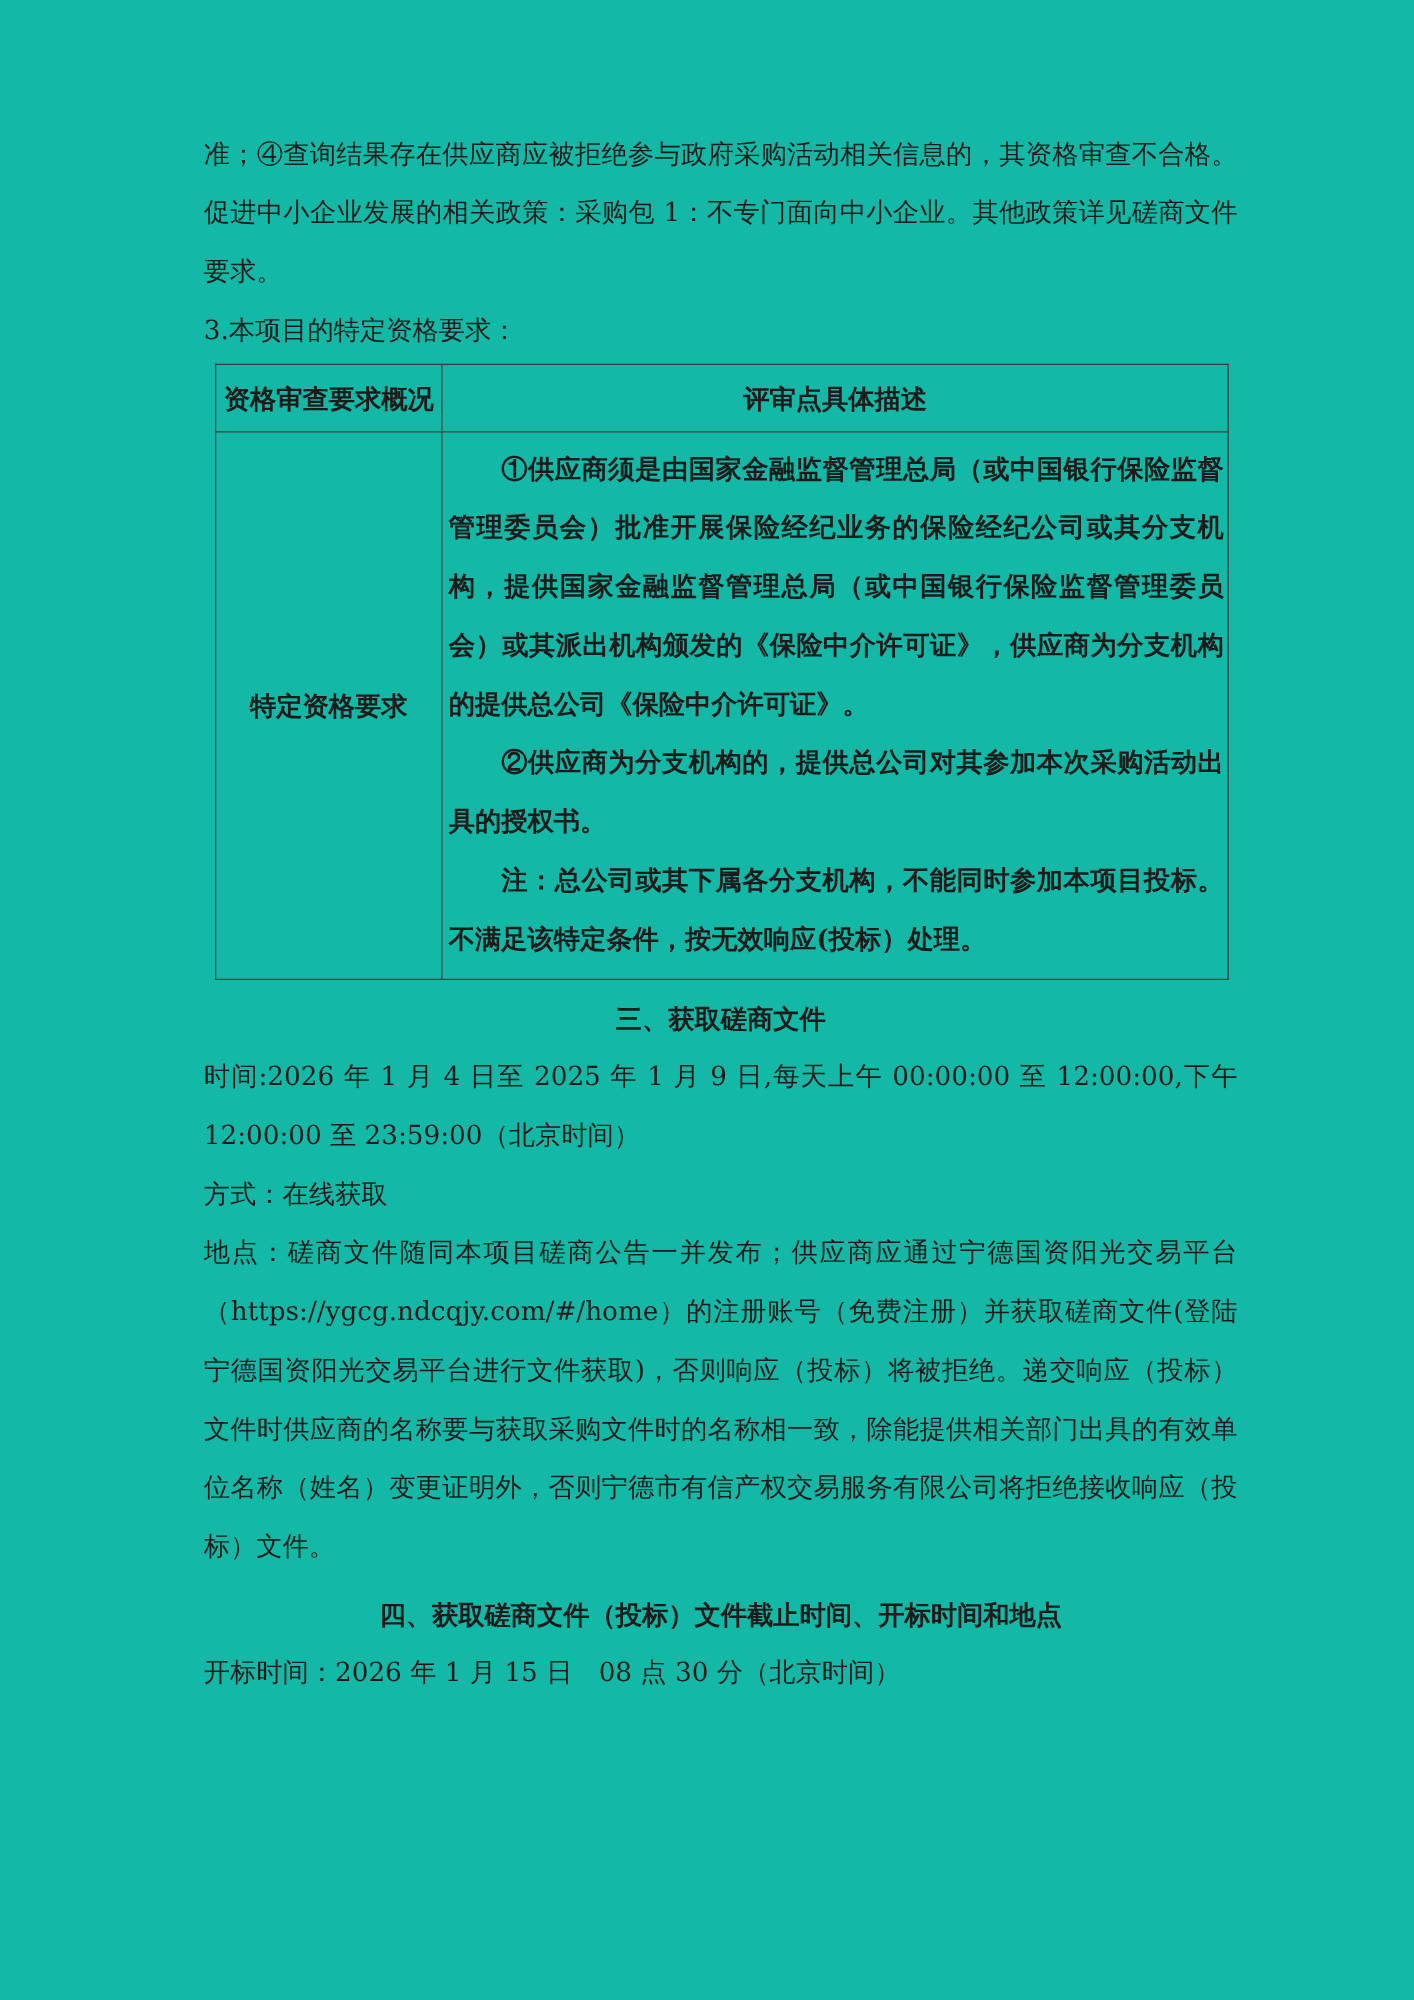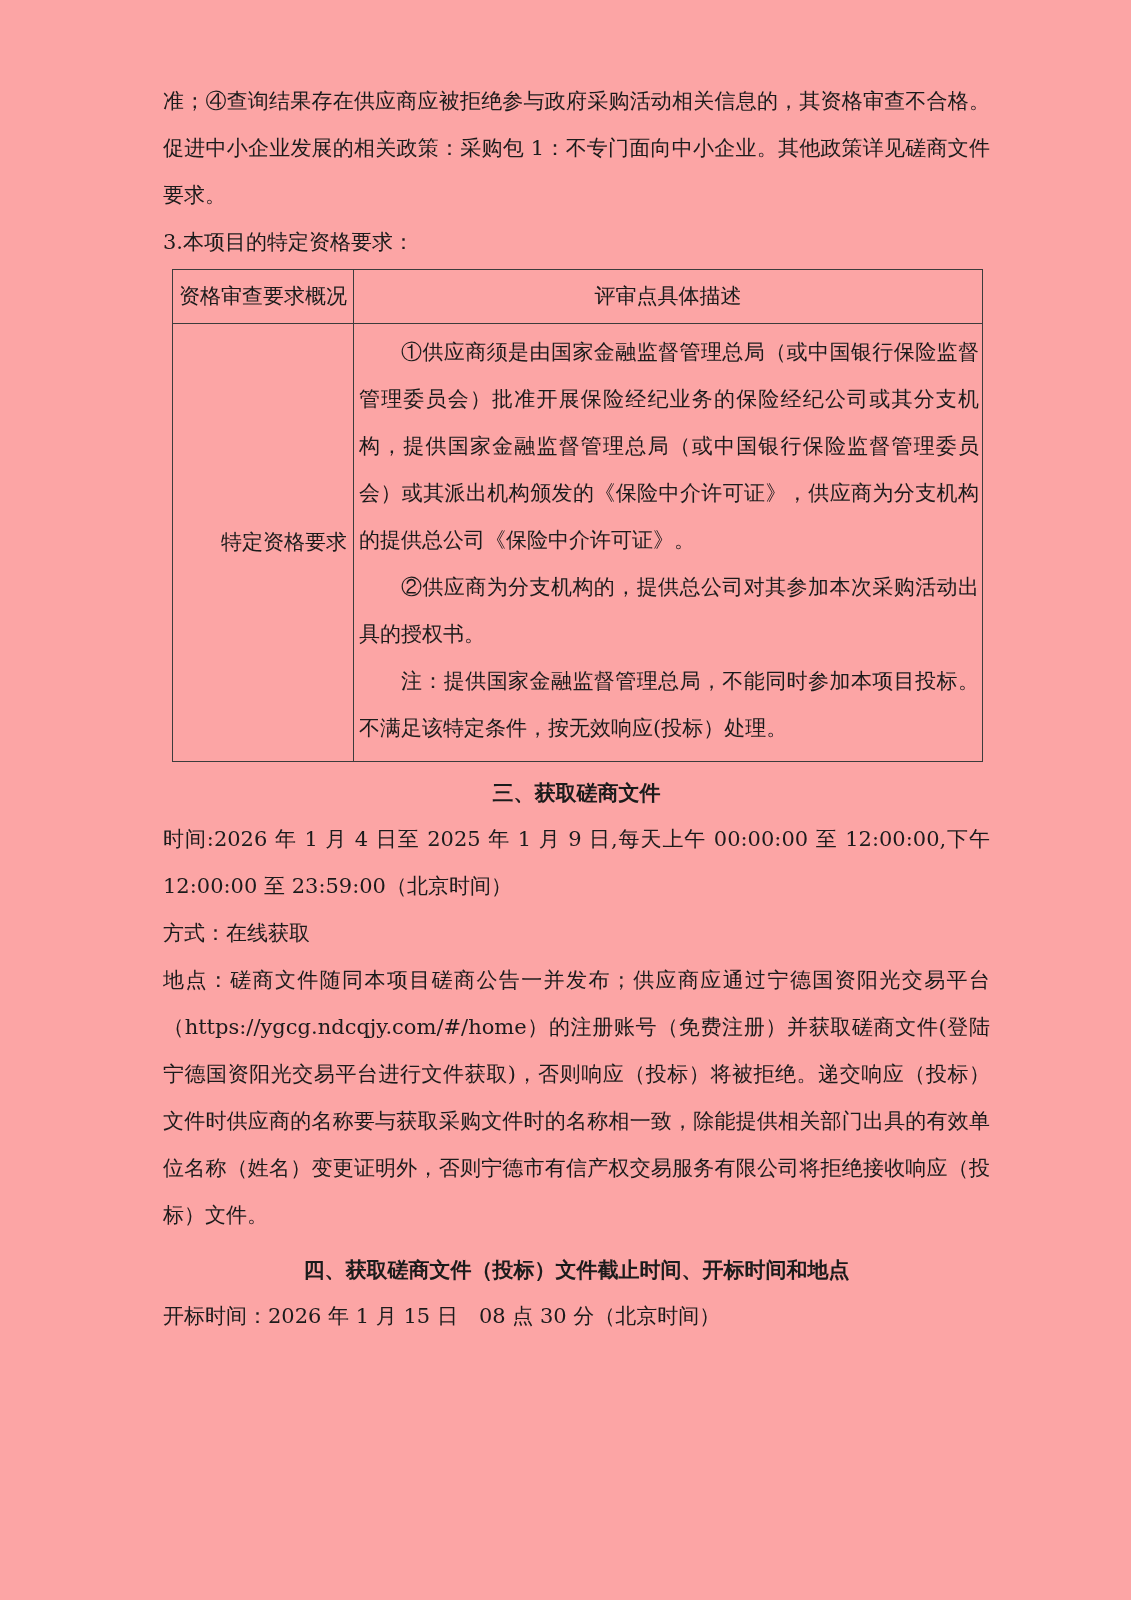--- a/index.html
+++ b/index.html
@@ -4,56 +4,56 @@
 <style>
   html, body {
     margin: 0;
     padding: 0;
     background: #ffffff;
   }
   .page {
     position: relative;
     width: 1131px;
     height: 1600px;
-    background: #fca5a5;
+    background: #14b8a6;
     box-sizing: border-box;
-    padding: 78px 141px 40px 163px;
+    padding: 100px 141px 40px 163px;
     font-family: "DejaVu Serif", "Liberation Serif", serif;
     font-size: 21px;
     line-height: 47px;
     color: #1b1b1b;
     overflow: hidden;
   }
   p.para {
     margin: 0;
     text-align: justify;
   }
   .qual-table {
     border-collapse: collapse;
     table-layout: fixed;
     width: 810px;
     margin: 3px 0 0 9px;
   }
   .qual-table th,
   .qual-table td {
     border: 1px solid #3c3c3c;
-    font-weight: normal;
+    font-weight: bold;
     font-size: 21px;
     line-height: 47px;
     vertical-align: middle;
   }
   .qual-table col.c1 { width: 181px; }
   .qual-table col.c2 { width: 629px; }
   .qual-table th {
     height: 53px;
     text-align: center;
     padding: 0 4px;
   }
   .label-cell {
-    text-align: right;
+    text-align: center;
     padding: 0 6px;
   }
   .detail-cell {
     padding: 5px 3px 9px 5px;
   }
   .detail-cell p {
     margin: 0;
     text-indent: 2em;
     text-align: justify;
   }
@@ -84,21 +84,21 @@
         <th>资格审查要求概况</th>
         <th>评审点具体描述</th>
       </tr>
     </thead>
     <tbody>
       <tr>
         <td class="label-cell">特定资格要求</td>
         <td class="detail-cell">
           <p>①供应商须是由国家金融监督管理总局（或中国银行保险监督管理委员会）批准开展保险经纪业务的保险经纪公司或其分支机构，提供国家金融监督管理总局（或中国银行保险监督管理委员会）或其派出机构颁发的《保险中介许可证》，供应商为分支机构的提供总公司《保险中介许可证》。</p>
           <p>②供应商为分支机构的，提供总公司对其参加本次采购活动出具的授权书。</p>
-          <p>注：提供国家金融监督管理总局，不能同时参加本项目投标。不满足该特定条件，按无效响应(投标）处理。</p>
+          <p>注：总公司或其下属各分支机构，不能同时参加本项目投标。不满足该特定条件，按无效响应(投标）处理。</p>
         </td>
       </tr>
     </tbody>
   </table>
 
   <h3 class="sec-heading">三、获取磋商文件</h3>
 
   <p class="para">时间:2026 年 1 月 4 日至 2025 年 1 月 9 日,每天上午 00:00:00 至 12:00:00,下午 12:00:00 至 23:59:00（北京时间）</p>
 
   <p class="para">方式：在线获取</p>

